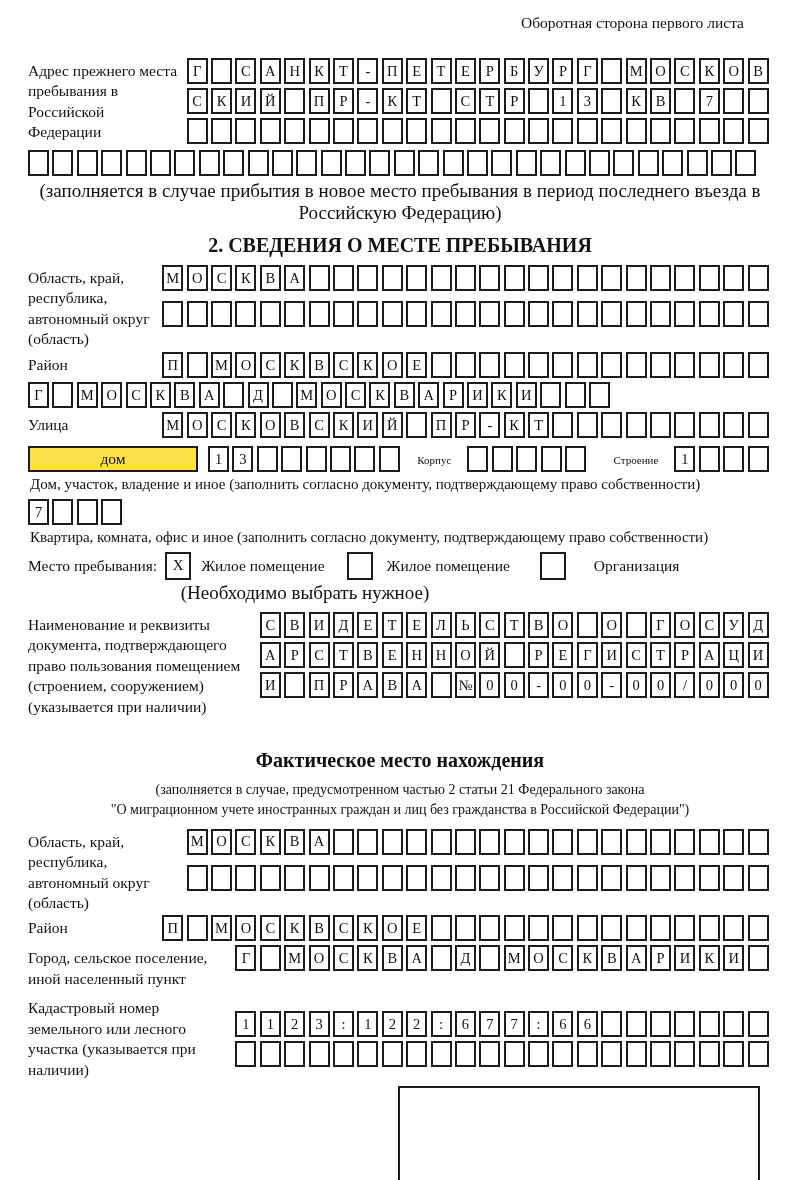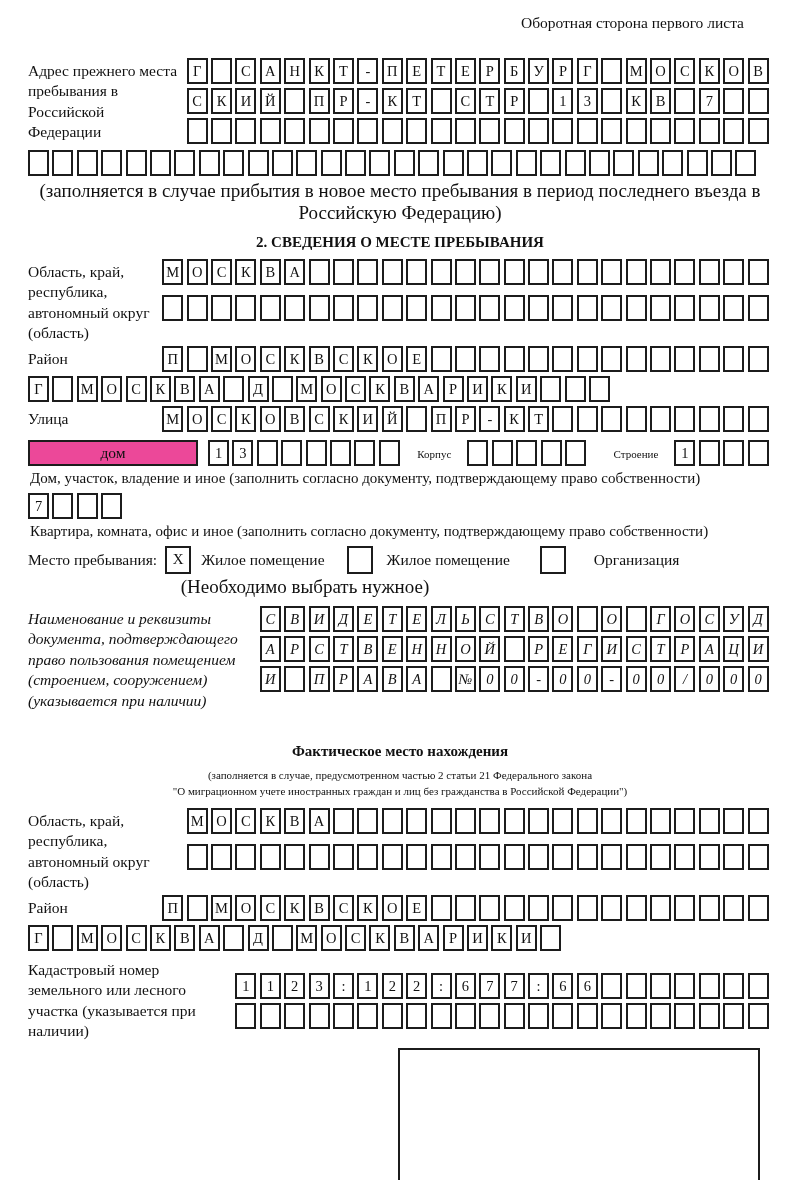--- a/index.html
+++ b/index.html
@@ -16,35 +16,35 @@
   .boxes{display:flex;flex-wrap:nowrap;}
   .boxcol{display:flex;flex-direction:column;}
   .cell{
     display:inline-flex;flex:0 0 auto;align-items:center;justify-content:center;
     width:17px;height:22px;border:2px solid #1c1c1c;margin-right:3.4px;
     font-size:14.5px;line-height:1;background:#fff;
   }
   .rowgap{margin-bottom:4px;}
   .note{font-size:19px;text-align:center;margin-top:4px;}
   .note-left{font-size:15px;margin:4px 0 6px 2px;}
-  .sect-title{font-size:15px;font-weight:bold;text-align:center;margin:10px 0 8px 0;}
+  .sect-title{font-size:20px;font-weight:bold;text-align:center;margin:10px 0 8px 0;}
   .widebox{
     border:2px solid #1c1c1c;height:22px;display:flex;align-items:center;justify-content:center;
-    font-size:15.5px;background:#ec4899;flex:0 0 auto;
+    font-size:15.5px;background:#fde047;flex:0 0 auto;
   }
   .inline-lbl{font-size:11px;padding:3px 6px 0 4px;flex:0 0 auto;}
   .optbox{
     display:inline-flex;align-items:center;justify-content:center;
     width:22px;height:24px;border:2px solid #1c1c1c;font-size:15px;background:#fff;flex:0 0 auto;
   }
   .stayrow{display:flex;align-items:center;font-size:15.5px;margin-top:6px;}
   .stamp-box{
     width:358px;height:168px;border:2.5px solid #1c1c1c;margin-left:370px;margin-top:6px;background:#fff;
   }
-  .small-note{font-size:11px;text-align:center;line-height:1.45;}
+  .small-note{font-size:14px;text-align:center;line-height:1.45;}
 </style>
 </head>
 <body>
 
 <div class="hdr">Оборотная сторона первого листа</div>
 
 <div class="frow">
   <div class="lbl" style="width:152px;">Адрес прежнего места пребывания в Российской Федерации</div>
   <div class="boxcol">
     <div class="boxes rowgap">
@@ -358,21 +358,21 @@
   <span>Место пребывания:</span>
   <span class="optbox" style="margin-left:8px;">X</span>
   <span style="margin-left:10px;">Жилое помещение</span>
   <span class="optbox" style="margin-left:22px;"></span>
   <span style="margin-left:14px;">Жилое помещение</span>
   <span class="optbox" style="margin-left:30px;"></span>
   <span style="margin-left:28px;">Организация</span>
 </div>
 <div class="note" style="margin-top:2px;margin-right:190px;">(Необходимо выбрать нужное)</div>
 
-<div class="frow" style="margin-top:8px;font-style:italic;">
+<div class="frow" style="margin-top:8px;">
   <div class="lbl" style="width:222px;">Наименование и реквизиты документа, подтверждающего право пользования помещением (строением, сооружением) (указывается при наличии)</div>
   <div class="boxcol">
     <div class="boxes rowgap">
         <span class="cell">С</span>
         <span class="cell">В</span>
         <span class="cell">И</span>
         <span class="cell">Д</span>
         <span class="cell">Е</span>
         <span class="cell">Т</span>
         <span class="cell">Е</span>
@@ -527,20 +527,21 @@
       <span class="cell"></span>
       <span class="cell"></span>
       <span class="cell"></span>
       <span class="cell"></span>
       <span class="cell"></span>
       <span class="cell"></span>
     </div>
 </div>
 
 <div class="frow" style="margin-top:4px;">
+  <div class="lbl" style="width:200px;">Город, сельское поселение, иной населенный пункт</div>
   <div class="boxes">
       <span class="cell">Г</span>
       <span class="cell"></span>
       <span class="cell">М</span>
       <span class="cell">О</span>
       <span class="cell">С</span>
       <span class="cell">К</span>
       <span class="cell">В</span>
       <span class="cell">А</span>
       <span class="cell"></span>

